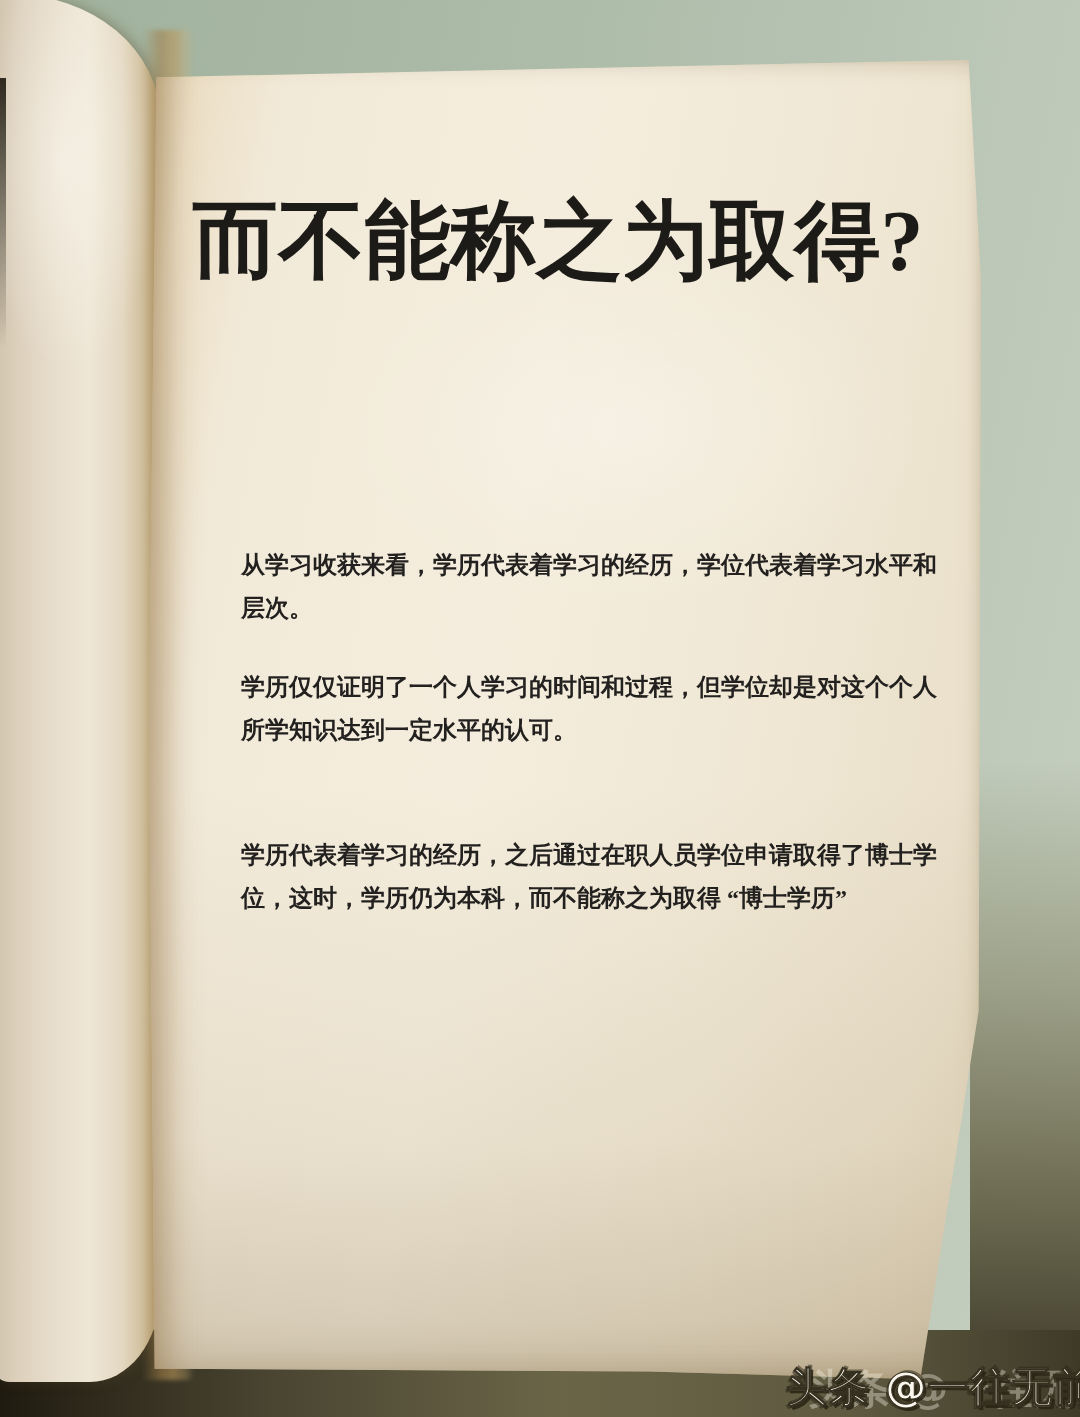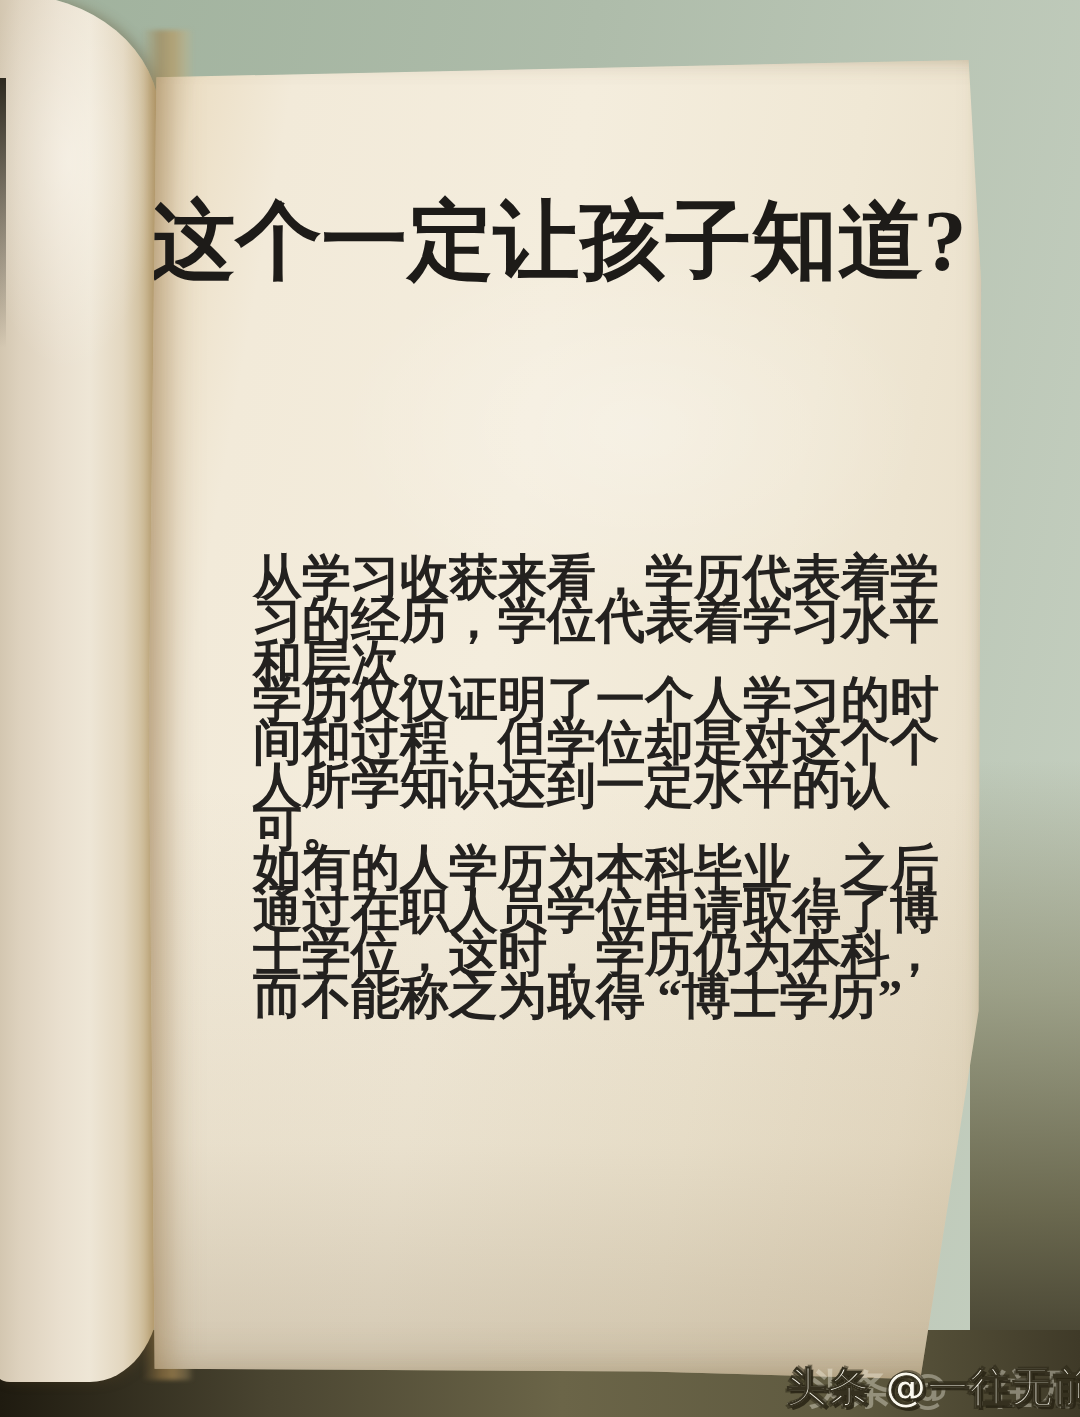--- a/index.html
+++ b/index.html
@@ -76,22 +76,22 @@
     letter-spacing:0px;
     color:#1d1b18;
   }
   .subtitle{
     position:absolute;top:248px;left:0;right:14px;
     text-align:center;
     font-size:36px;font-weight:bold;
     color:#23211f;
   }
   .body-text p{
-    position:absolute;left:89px;width:698px;margin:16px;
-    font-size:49px;line-height:43px;font-weight:bold;
+    position:absolute;left:89px;width:698px;margin:4px;
+    font-size:24px;line-height:43px;font-weight:bold;
     letter-spacing:0px;
     color:#23211f;
     text-align:left;
   }
   .p1{top:484px;}
   .p2{top:606px;}
   .p3{top:774px;}
   
   .watermark{
     position:absolute;left:786px;top:1360px;
@@ -111,22 +111,22 @@
 <body>
 
 <div class="scene">
   <div class="right-shade"></div>
   <div class="floor"></div>
   <div class="curl"></div>
   <div class="edge-sliver"></div>
   <div class="gutter"></div>
 
   <div class="page">
-    <h1 class="title">这个一定让孩子知道?</h1>
+    <h1 class="title">而不能称之为取得?</h1>
     <div class="body-text">
       <p class="p1">从学习收获来看，学历代表着学习的经历，学位代表着学习水平和层次。</p>
       <p class="p2">学历仅仅证明了一个人学习的时间和过程，但学位却是对这个个人所学知识达到一定水平的认可。</p>
-      <p class="p3">如有的人学历为本科毕业，之后通过在职人员学位申请取得了博士学位，这时，学历仍为本科，而不能称之为取得 “博士学历”</p>
+      <p class="p3">学历代表着学习的经历，之后通过在职人员学位申请取得了博士学位，这时，学历仍为本科，而不能称之为取得 “博士学历”</p>
     </div>
   </div>
 
   <div class="watermark">头条 @一往无前12</div>
 </div>
 
 </body></html>

